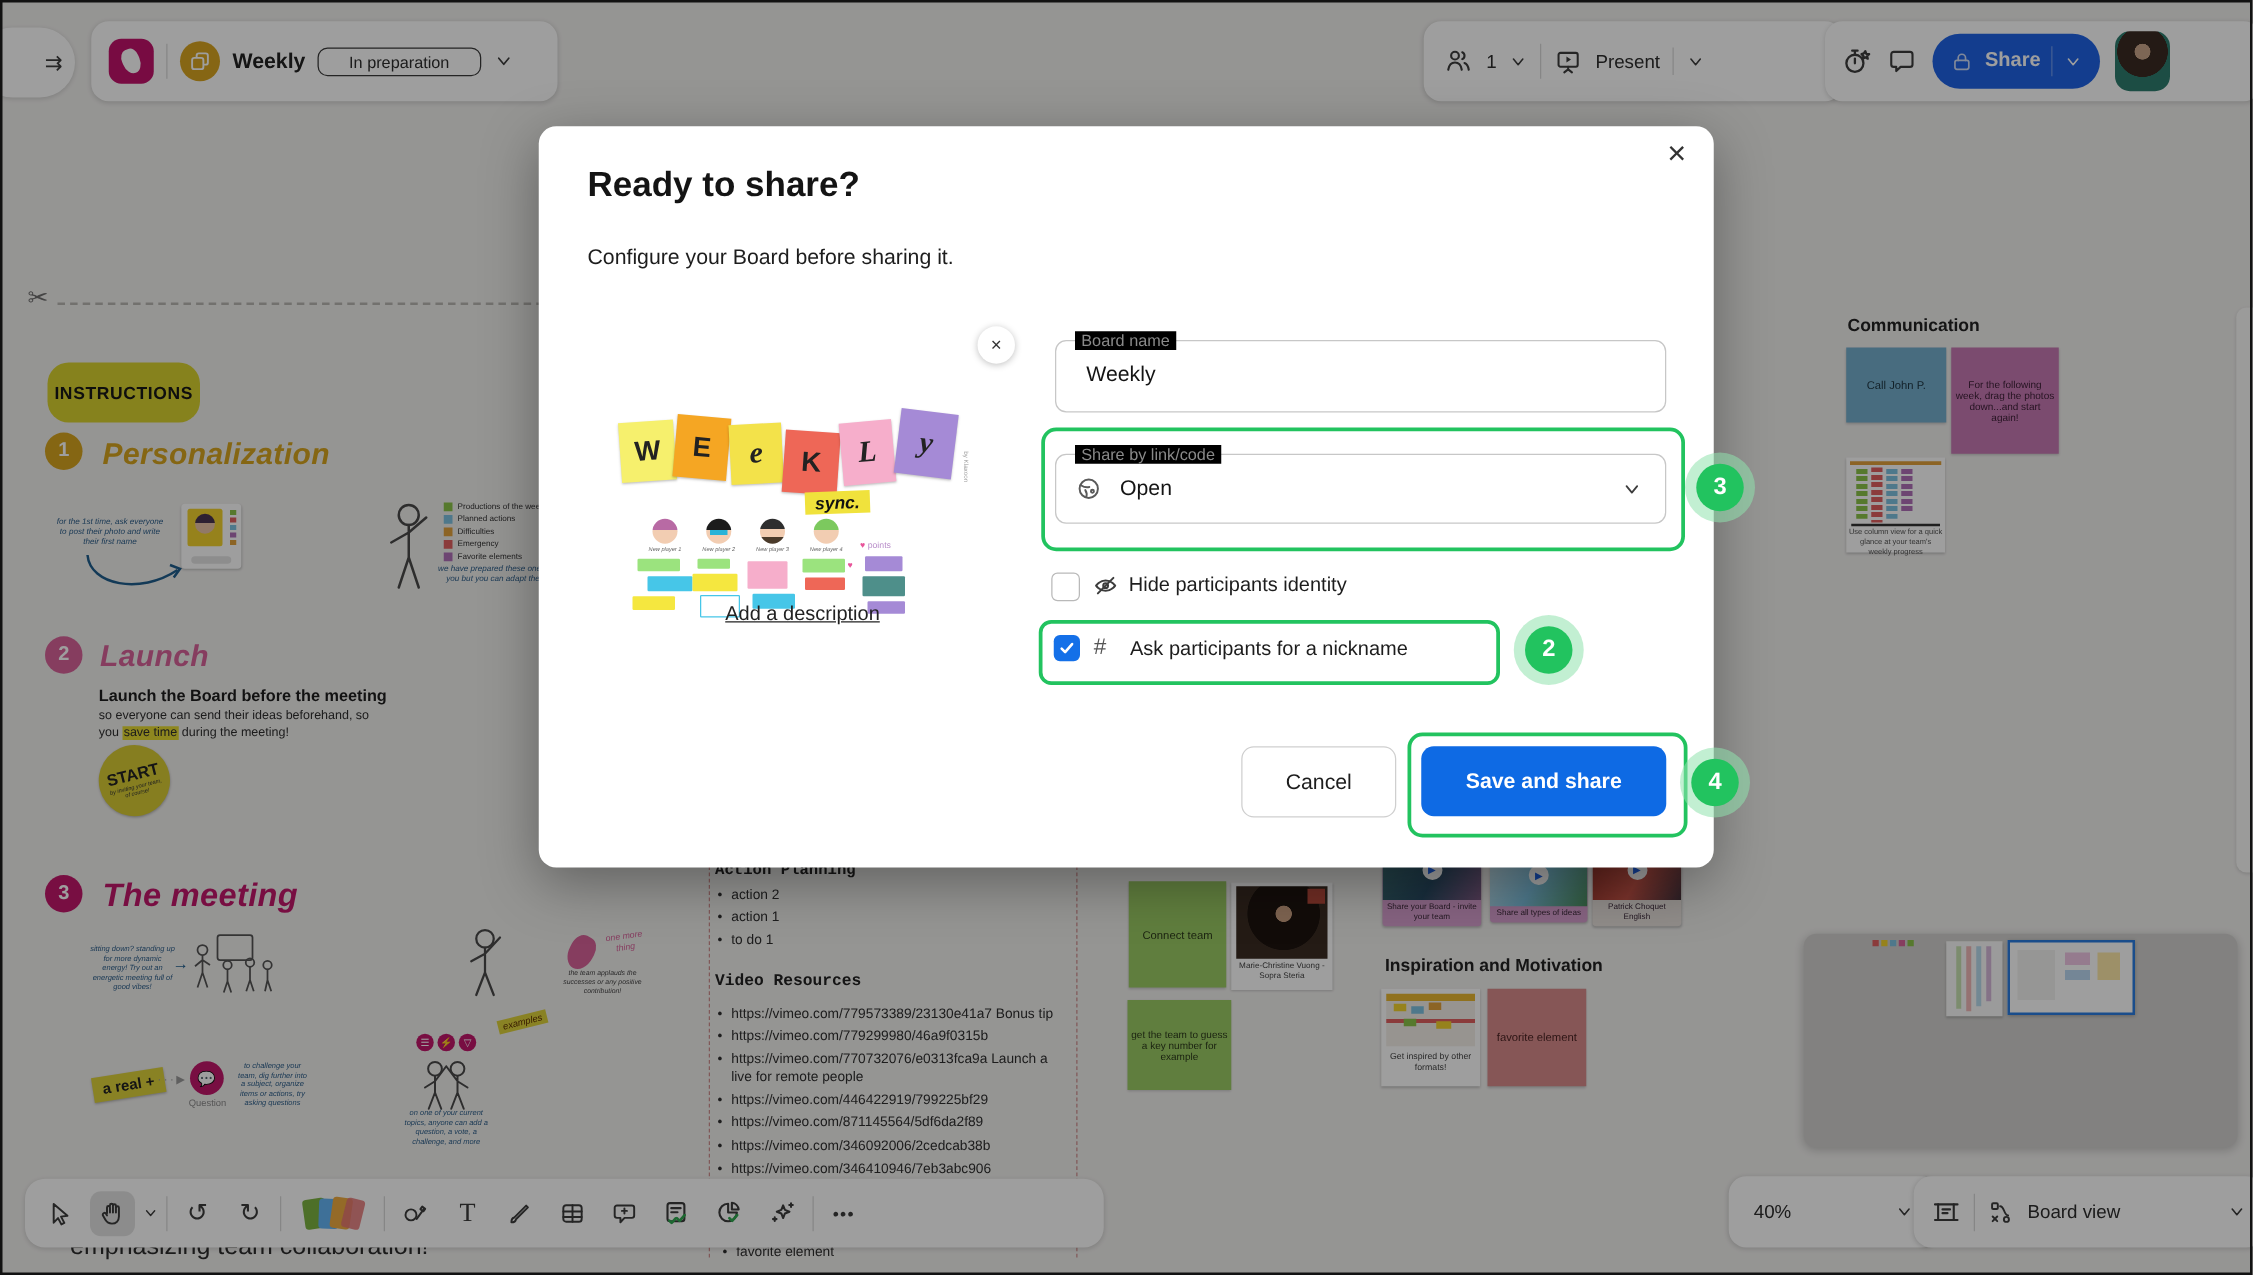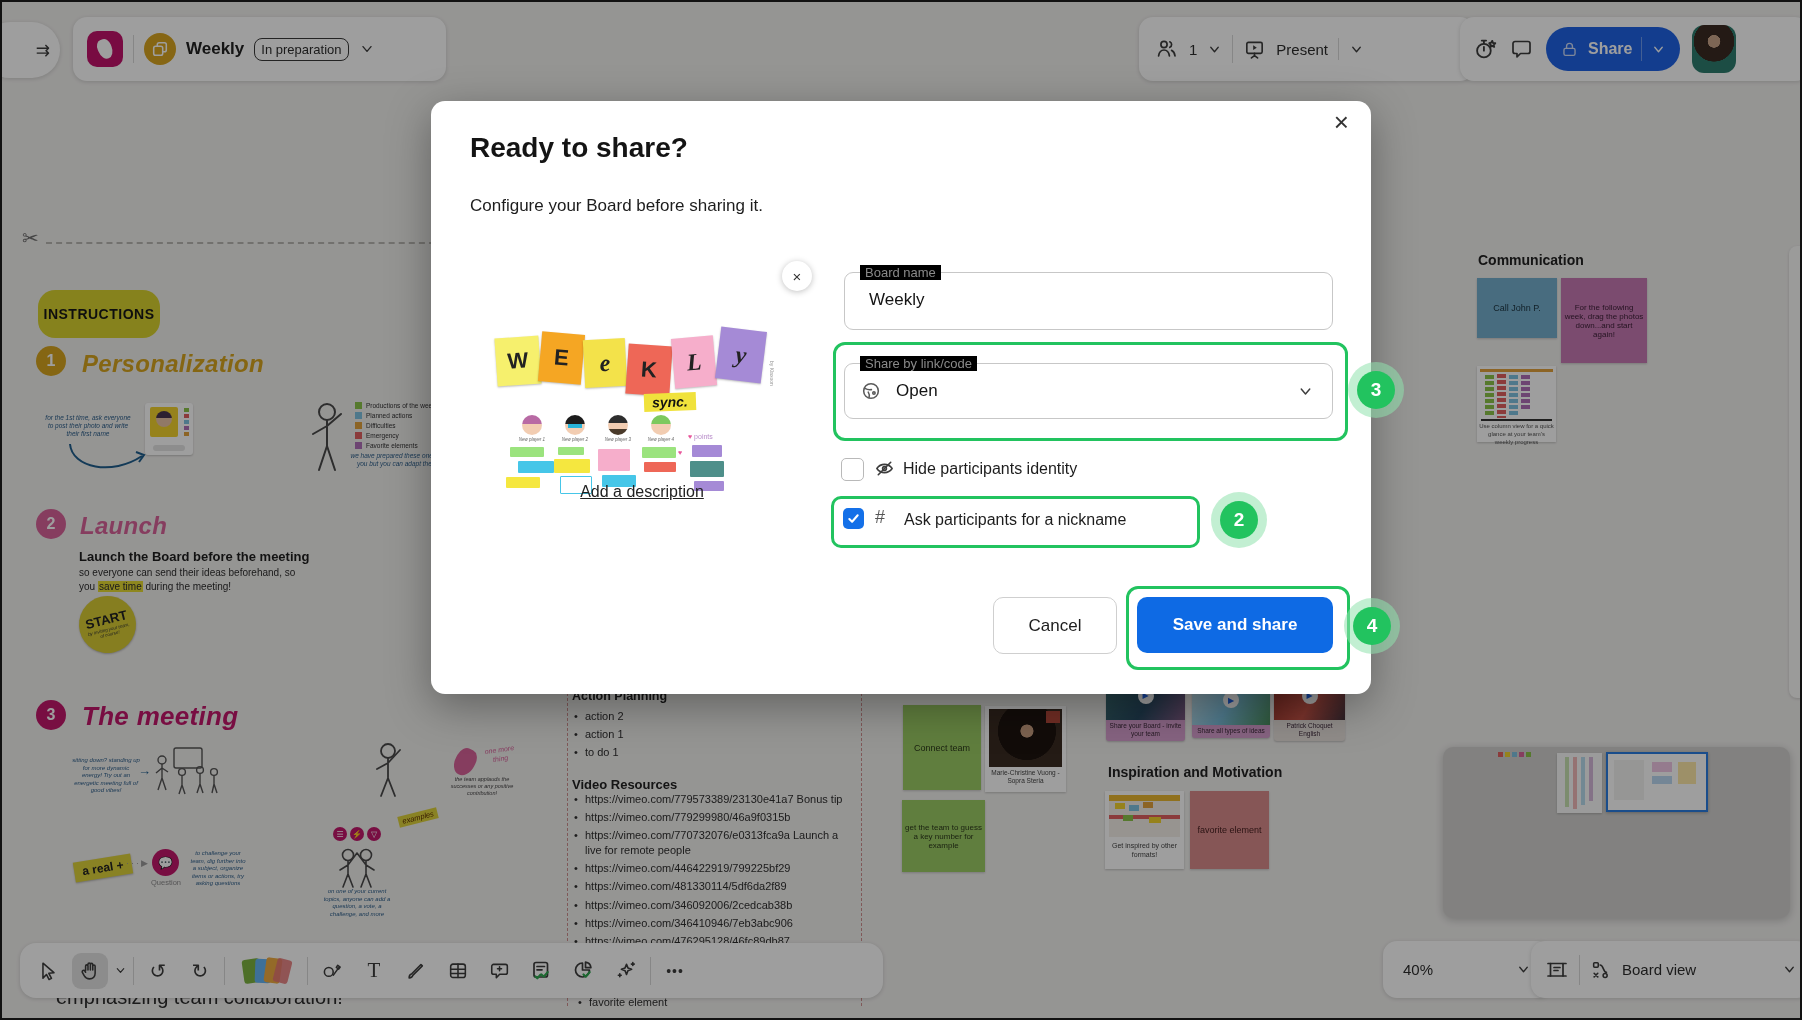--- a/index.html
+++ b/index.html
@@ -11,21 +11,21 @@
   svg.ic{stroke:#3d3d3d;fill:none;stroke-width:1.7;stroke-linecap:round;stroke-linejoin:round;display:block;}
   .vdiv{width:1px;background:#d9d9d9;height:28px;}
   .note{position:absolute;display:flex;align-items:center;justify-content:center;text-align:center;
         box-shadow:0 1px 2px rgba(0,0,0,.18);}
   .hand{font-style:italic;color:#2d5f8a;line-height:1.25;}
   .cnum{position:absolute;border-radius:50%;color:#fff;font-weight:bold;display:flex;align-items:center;justify-content:center;}
   .sec-title{position:absolute;font-weight:bold;font-style:italic;letter-spacing:.3px;}
   .doclist{margin:0;padding:0;list-style:none;font-size:11px;color:#2f2f2f;}
   .doclist li{margin:0 0 3.6px 0;line-height:14.6px;position:relative;padding-left:13px;}
   .doclist li:before{content:"•";position:absolute;left:2px;}
-  .dochead{font-weight:bold;font-size:12.5px;color:#222;}
+  .dochead{font-weight:bold;font-size:12.5px;color:#222;font-family:Liberation Mono, monospace;}
   .tbi{width:36px;height:36px;display:flex;align-items:center;justify-content:center;border-radius:9px;}
   .dim{position:absolute;inset:0;background:rgba(0,0,0,.38);z-index:100;}
   .modal{position:absolute;left:431px;top:101px;width:940px;height:593px;background:#fff;border-radius:14px;
          box-shadow:0 12px 44px rgba(0,0,0,.35);z-index:150;}
   .hl{position:absolute;border:3px solid #22c35f;border-radius:12px;}
   .badge{position:absolute;width:38px;height:38px;border-radius:50%;background:#22c35f;color:#fff;font-weight:bold;
          font-size:19px;display:flex;align-items:center;justify-content:center;z-index:160;
          box-shadow:0 0 0 9px rgba(144,226,173,.55);}
   .field{position:absolute;border:1px solid #c7c7c7;border-radius:9px;background:#fff;}
   .flabel{position:absolute;top:-8px;left:15px;background:#000000;padding:0 5px;font-size:13px;color:#8a8a8a;}
@@ -163,26 +163,26 @@
     <div class="ab" style="left:567px;top:688px;height:318px;border-left:1px dashed #cf8f8f;"></div>
     <div class="ab" style="left:861px;top:688px;height:318px;border-left:1px dashed #cf8f8f;"></div>
     <div class="ab" style="left:572px;top:689px;width:280px;">
       <div class="dochead">Action Planning</div>
       <ul class="doclist" style="margin-top:6px;">
         <li>action 2</li>
         <li>action 1</li>
         <li>to do 1</li>
       </ul>
       <div class="dochead" style="margin-top:17px;font-size:13px;">Video Resources</div>
-      <ul class="doclist" style="margin-top:0;">
+      <ul class="doclist" style="margin-top:12px;">
         <li>https://vimeo.com/779573389/23130e41a7 Bonus tip</li>
         <li>https://vimeo.com/779299980/46a9f0315b</li>
         <li>https://vimeo.com/770732076/e0313fca9a Launch a live for remote people</li>
         <li>https://vimeo.com/446422919/799225bf29</li>
-        <li>https://vimeo.com/481330114/5df6da2f89</li>
+        <li>https://vimeo.com/871145564/5df6da2f89</li>
         <li>https://vimeo.com/346092006/2cedcab38b</li>
         <li>https://vimeo.com/346410946/7eb3abc906</li>
         <li>https://vimeo.com/476295128/46fc89db87</li>
         <li>https://vimeo.com/779559783</li>
         <li>https://vimeo.com/776941933/5fa8a95309</li>
       </ul>
     </div>
     <div class="ab" style="left:576px;top:995px;width:200px;">
       <ul class="doclist">
           <li>favorite element</li>
@@ -279,21 +279,21 @@
       <div style="width:14px;height:20px;background:#fff;border-radius:40% 40% 50% 50%;transform:rotate(-22deg);"></div>
     </div>
     <div class="vdiv"></div>
     <div style="width:32px;height:32px;border-radius:50%;background:#d9a521;display:flex;align-items:center;justify-content:center;">
       <svg class="ic" width="18" height="18" viewBox="0 0 20 20" style="stroke:#fff;">
           <rect x="7" y="3" width="10" height="10" rx="2"></rect>
           <rect x="3" y="7" width="10" height="10" rx="2" fill="#d9a521"></rect>
         </svg>
     </div>
     <span style="font-size:17px;font-weight:600;color:#222;">Weekly</span>
-    <span style="border:1.5px solid #3a3a3a;border-radius:8px;padding:3px 6px;font-size:13px;color:#2e2e2e;">In preparation</span>
+    <span style="border:1.5px solid #3a3a3a;border-radius:8px;padding:3px 24px;font-size:13px;color:#2e2e2e;">In preparation</span>
     <svg class="ic" width="16" height="16" viewBox="0 0 20 20">
         <polyline points="5 7 10 13 15 7"></polyline>
       </svg>
   </div>
 
   <div class="card" style="left:1139px;top:17px;width:303px;height:64px;padding:0 16px;gap:10px;z-index:10;">
     <svg class="ic" width="24" height="24" viewBox="0 0 24 24">
         <circle cx="9" cy="7.5" r="3.1"></circle>
         <path d="M3.6 18.8c.6-3.7 2.9-5.8 5.4-5.8s4.8 2.1 5.4 5.8"></path>
         <path d="M14.8 4.8a3 3 0 0 1 0 5.5"></path>

